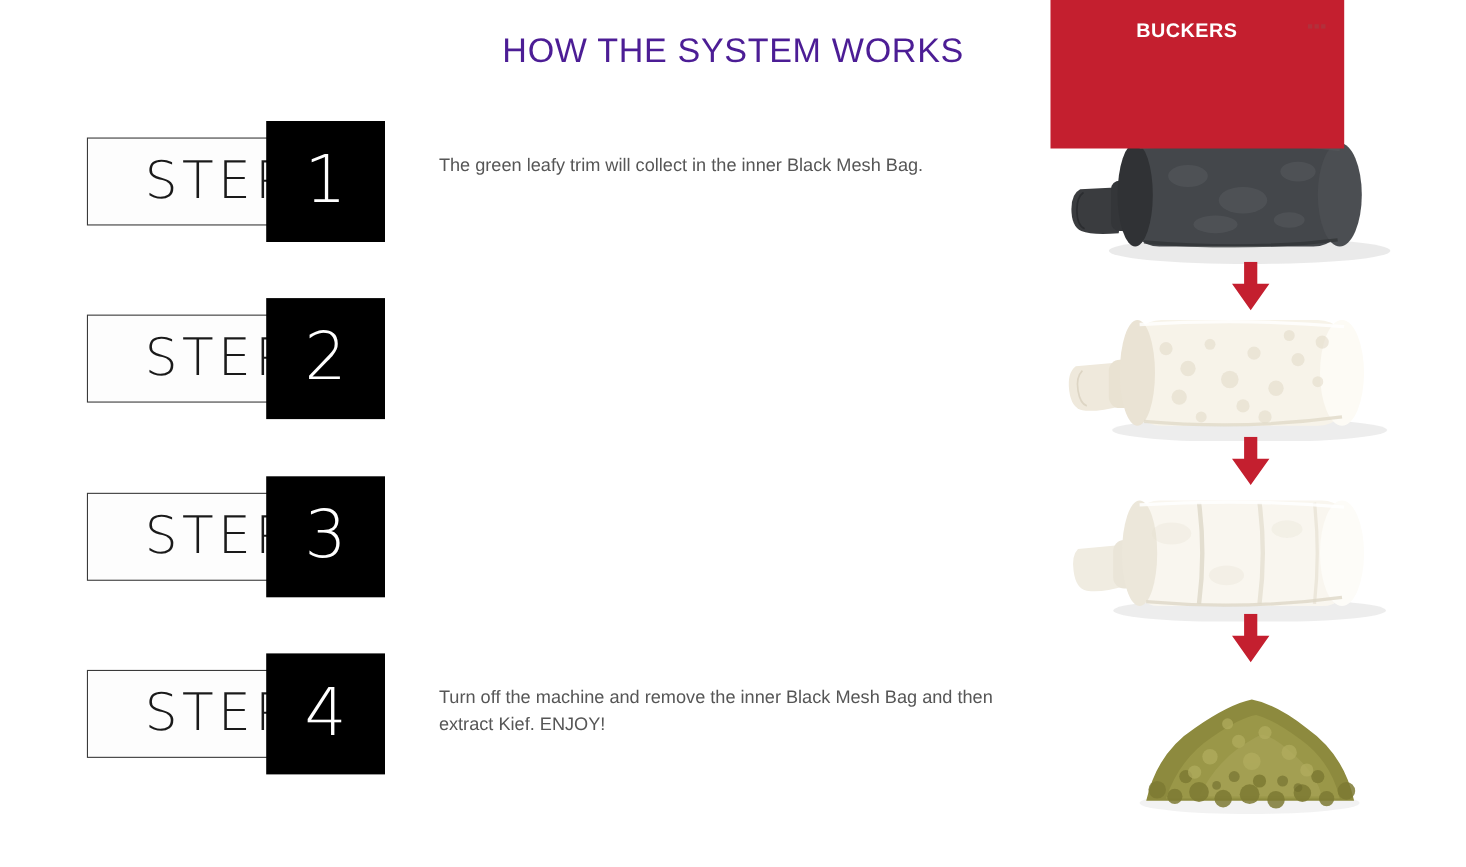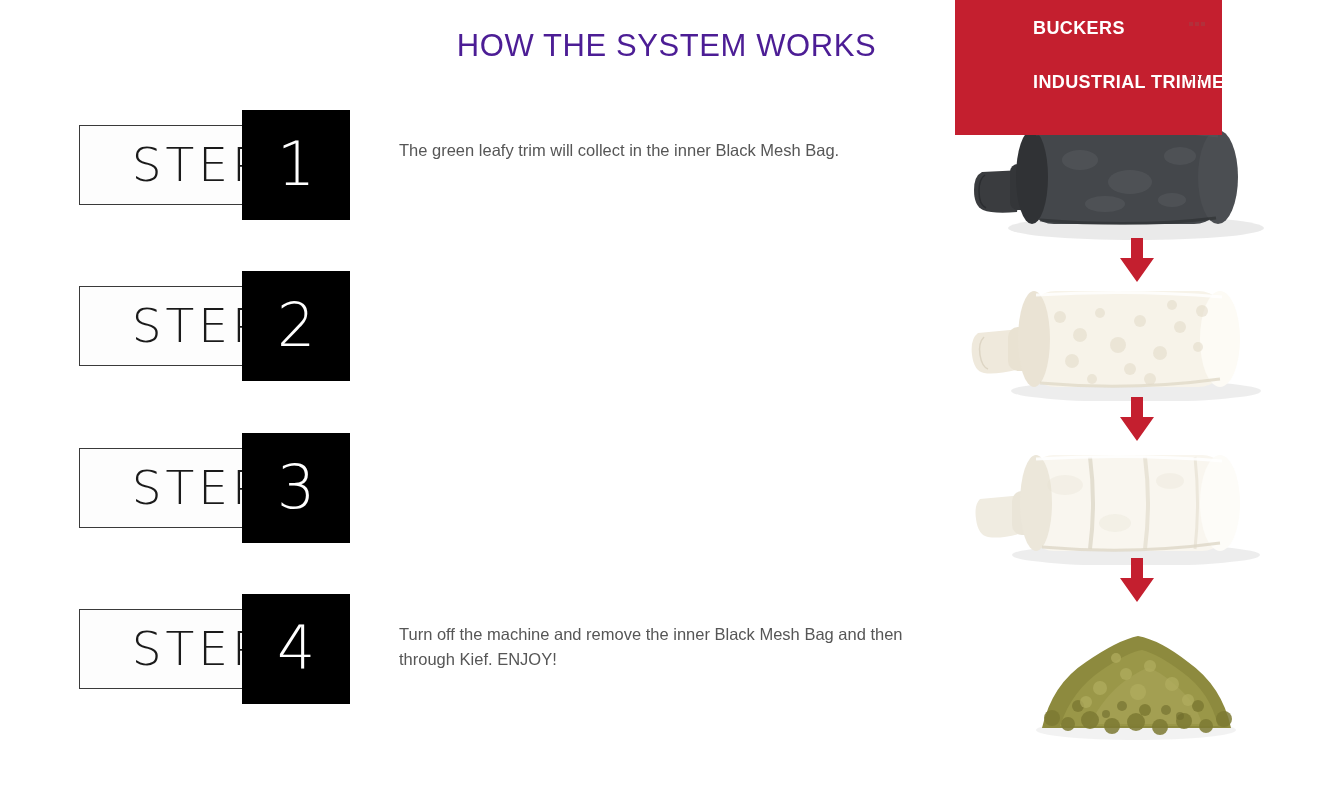--- a/index.html
+++ b/index.html
@@ -241,21 +241,21 @@
 
   <div class="step-row r4">
     <div class="badge">
       <div class="badge-word">
         <span>STEP</span>
       </div>
       <div class="badge-num">
         <span>4</span>
       </div>
     </div>
-    <div class="step-text">Turn off the machine and remove the inner Black Mesh Bag and then through Kief. ENJOY!</div>
+    <div class="step-text">Turn off the machine and remove the inner Black Mesh Bag and then extract Kief. ENJOY!</div>
   </div>
 
 </div>
 
 <div class="product-col">
 
   <div class="product p1">
     <svg width="393" height="120" viewBox="0 0 393 120">
       <ellipse cx="196" cy="108" rx="128" ry="12" fill="#d9d9d9" opacity="0.55"></ellipse>
       <path d="M42 52 q-8 4 -8 18 q0 16 9 20 q10 4 34 2 l6 -42 z" fill="#3a3c3f"></path>
@@ -386,23 +386,15 @@
 
   <div class="nav-panel">
     <div class="nav-item i0">
       <div class="nav-label">BUCKERS</div>
       <div class="dots">
           <i></i>
           <i></i>
           <i></i>
         </div>
     </div>
-    <div class="nav-item i2">
-      <div class="nav-label">INDUSTRIAL TRIMMERS</div>
-      <div class="dots">
-          <i></i>
-          <i></i>
-          <i></i>
-        </div>
-    </div>
   </div>
 
 </div>
 
 </body></html>

